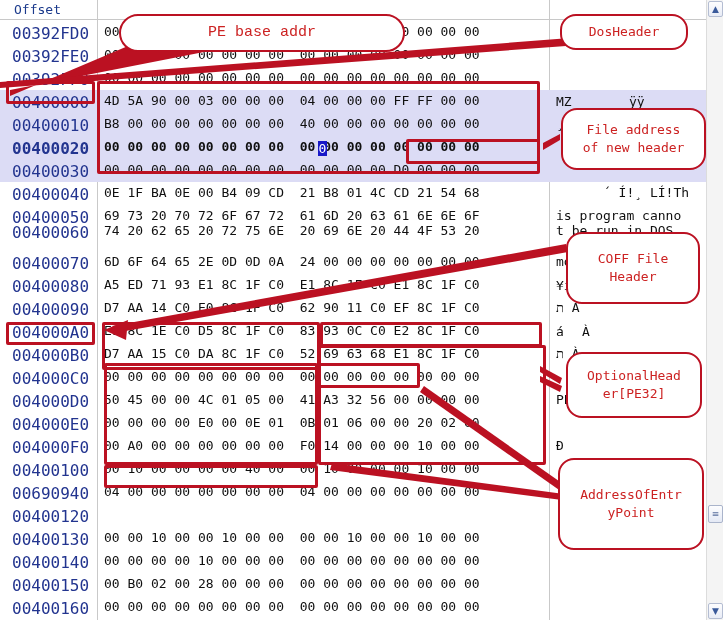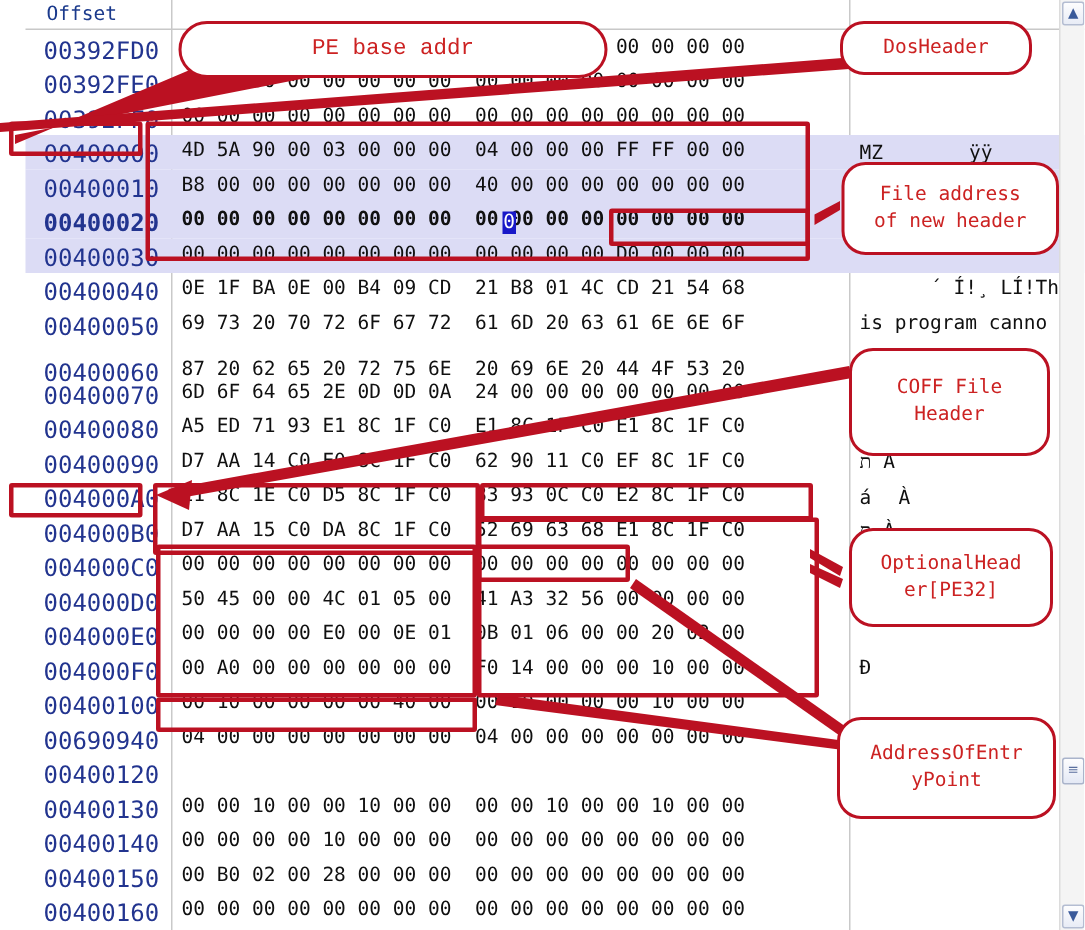--- a/index.html
+++ b/index.html
@@ -19,21 +19,20 @@
     overflow: hidden;
   }
 
   
   #hexview {
     position: absolute;
     left: 0; top: 0;
     width: 706px;
     height: 475px;
     background: #ffffff;
-    margin-left: 17px;
   }
 
   .hdr-row {
     position: absolute;
     left: 0; top: 0;
     width: 706px;
     height: 20px;
     border-bottom: 1px solid #c8c8c8;
     box-sizing: border-box;
   }
@@ -243,23 +242,23 @@
         <div class="row" style="top: 182px;">
           <span class="off">00400040</span>
           <span class="hex">0E 1F BA 0E 00 B4 09 CD  21 B8 01 4C CD 21 54 68</span>
           <span class="asc">      ´ Í!¸ LÍ!Th</span>
         </div>
         <div class="row" style="top: 205px;">
           <span class="off">00400050</span>
           <span class="hex">69 73 20 70 72 6F 67 72  61 6D 20 63 61 6E 6E 6F</span>
           <span class="asc">is program canno</span>
         </div>
-        <div class="row" style="top: 236px;">
+        <div class="row" style="top: 220px;">
           <span class="off">00400060</span>
-          <span class="hex">87 20 62 65 20 72 75 6E  20 69 6E 20 44 4F 53 20</span>
+          <span class="hex">74 20 62 65 20 72 75 6E  20 69 6E 20 44 4F 53 20</span>
           <span class="asc">t be run in DOS </span>
         </div>
         <div class="row" style="top: 251px;">
           <span class="off">00400070</span>
           <span class="hex">6D 6F 64 65 2E 0D 0D 0A  24 00 00 00 00 00 00 00</span>
           <span class="asc">mode.   $</span>
         </div>
         <div class="row" style="top: 274px;">
           <span class="off">00400080</span>
           <span class="hex">A5 ED 71 93 E1 8C 1F C0  E1 8C 1F C0 E1 8C 1F C0</span>
@@ -373,21 +372,21 @@
 
     <div class="callout" style="left:561px; top:108px; width:145px; height:62px;">File address
 of new header</div>
 
     <div class="callout" style="left:566px; top:232px; width:134px; height:72px;">COFF File
 Header</div>
 
     <div class="callout" style="left:566px; top:352px; width:136px; height:66px;">OptionalHead
 er[PE32]</div>
 
-    <div class="callout" style="left:558px; top:478px; width:146px; height:68px;">AddressOfEntr
+    <div class="callout" style="left:558px; top:458px; width:146px; height:92px;">AddressOfEntr
 yPoint</div>
 
     <div class="hbox" style="left:6px;  top:81px;  width:89px;  height:23px;"></div>
     <div class="hbox" style="left:97px; top:81px;  width:443px; height:93px;"></div>
     <div class="hbox" style="left:406px;top:139px; width:134px; height:25px;"></div>
 
     <div class="hbox" style="left:6px;  top:322px; width:89px;  height:23px;"></div>
     <div class="hbox" style="left:102px;top:322px; width:218px; height:48px;"></div>
     <div class="hbox" style="left:320px;top:322px; width:222px; height:25px;"></div>
 

